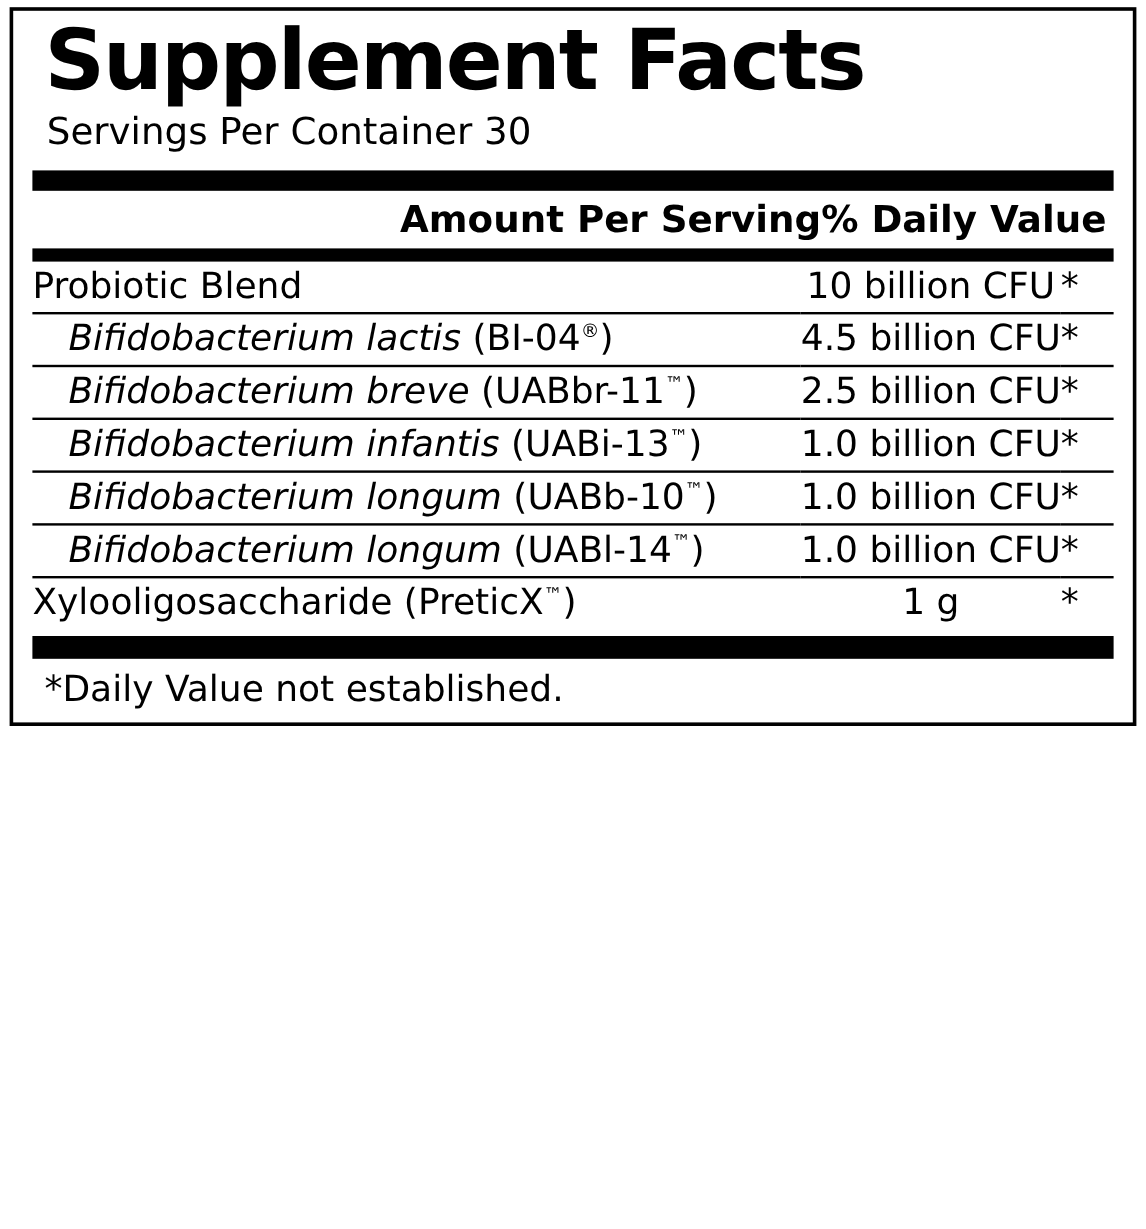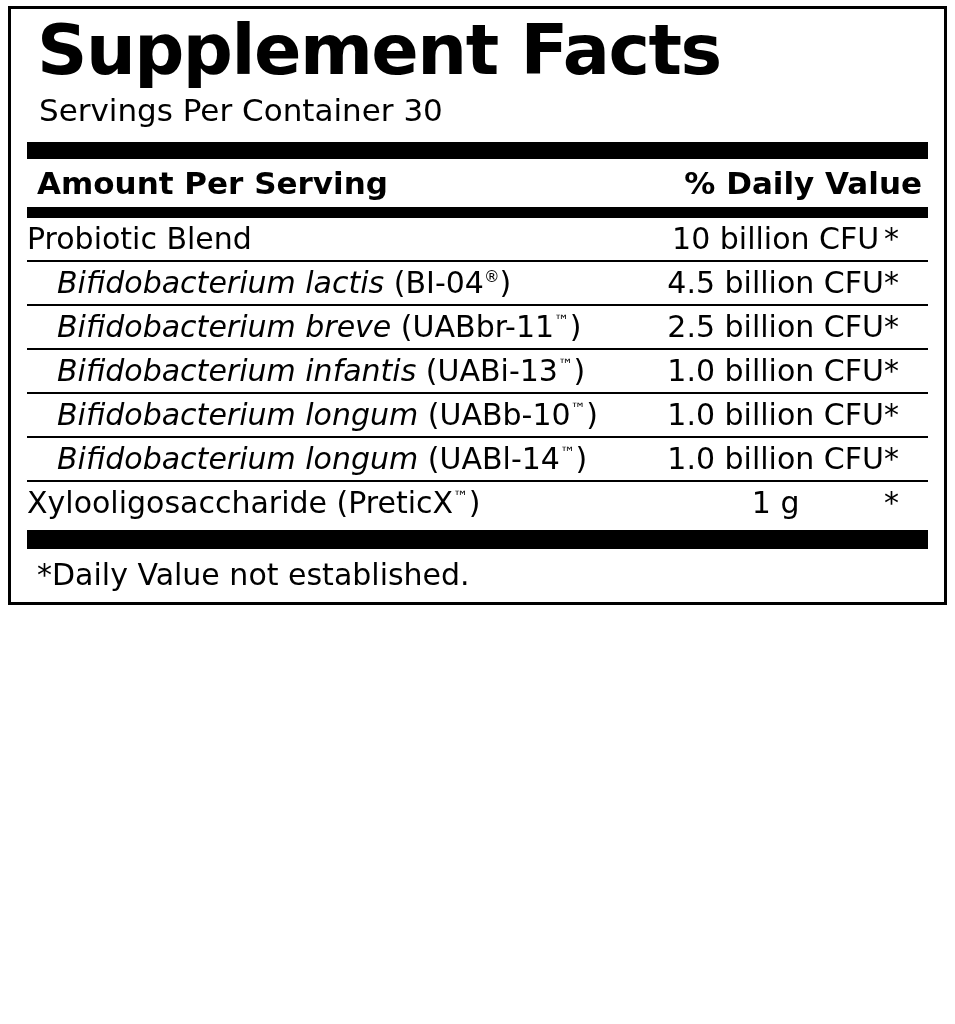--- a/index.html
+++ b/index.html
@@ -64,20 +64,21 @@
   .hdr-row {
     display: flex;
     align-items: baseline;
     font-size: 31px;
     font-weight: bold;
     padding: 6px 0 6px 0;
   }
   .hdr-left {
     flex: 1 1 auto;
     margin-left: 10px;
+    text-align: right;
   }
   .hdr-right {
     flex: 0 0 auto;
     text-align: right;
     padding-right: 6px;
   }
 
   table.facts {
     width: 100%;
     border-collapse: collapse;

